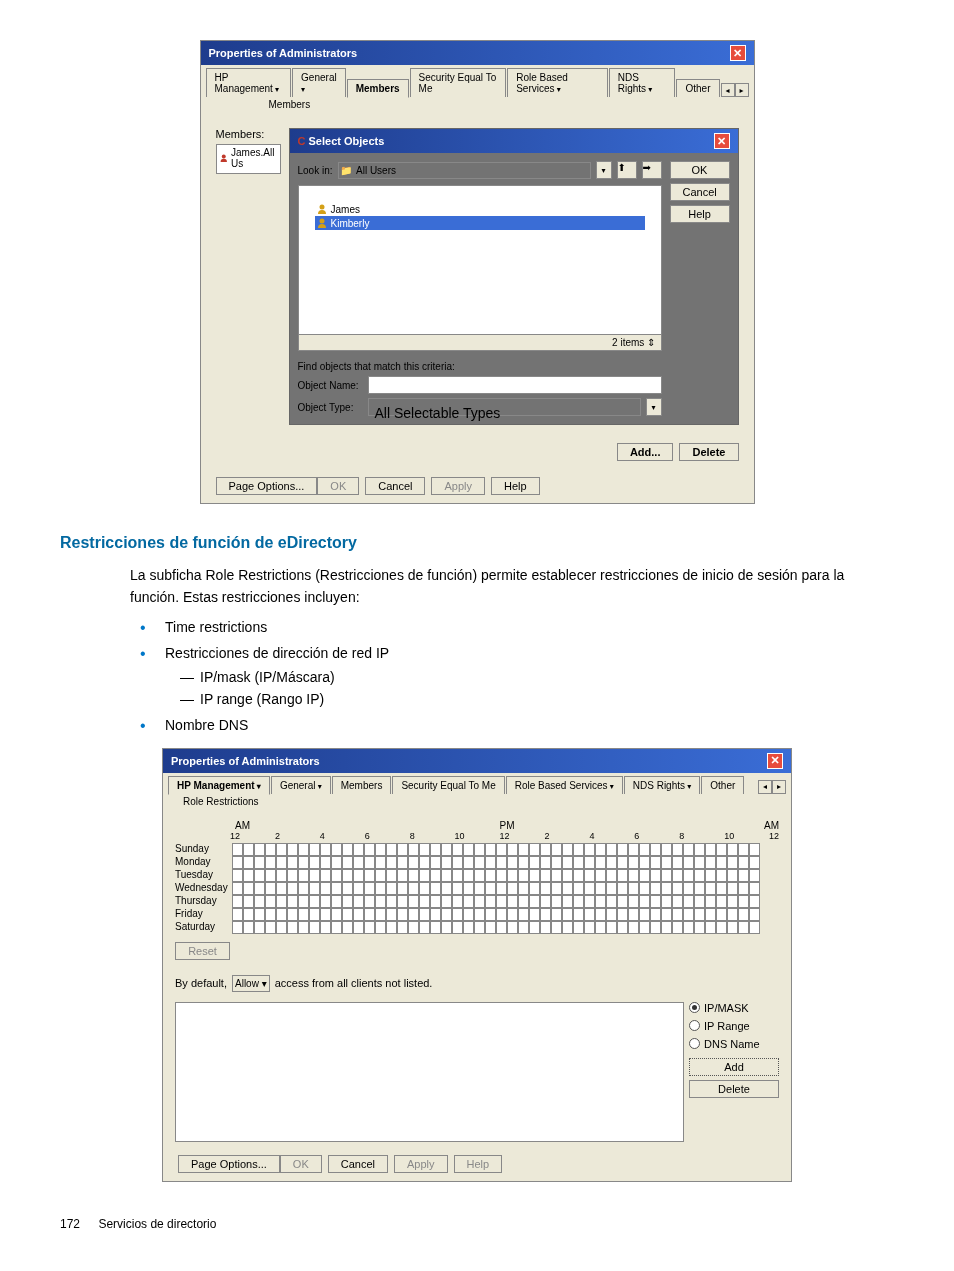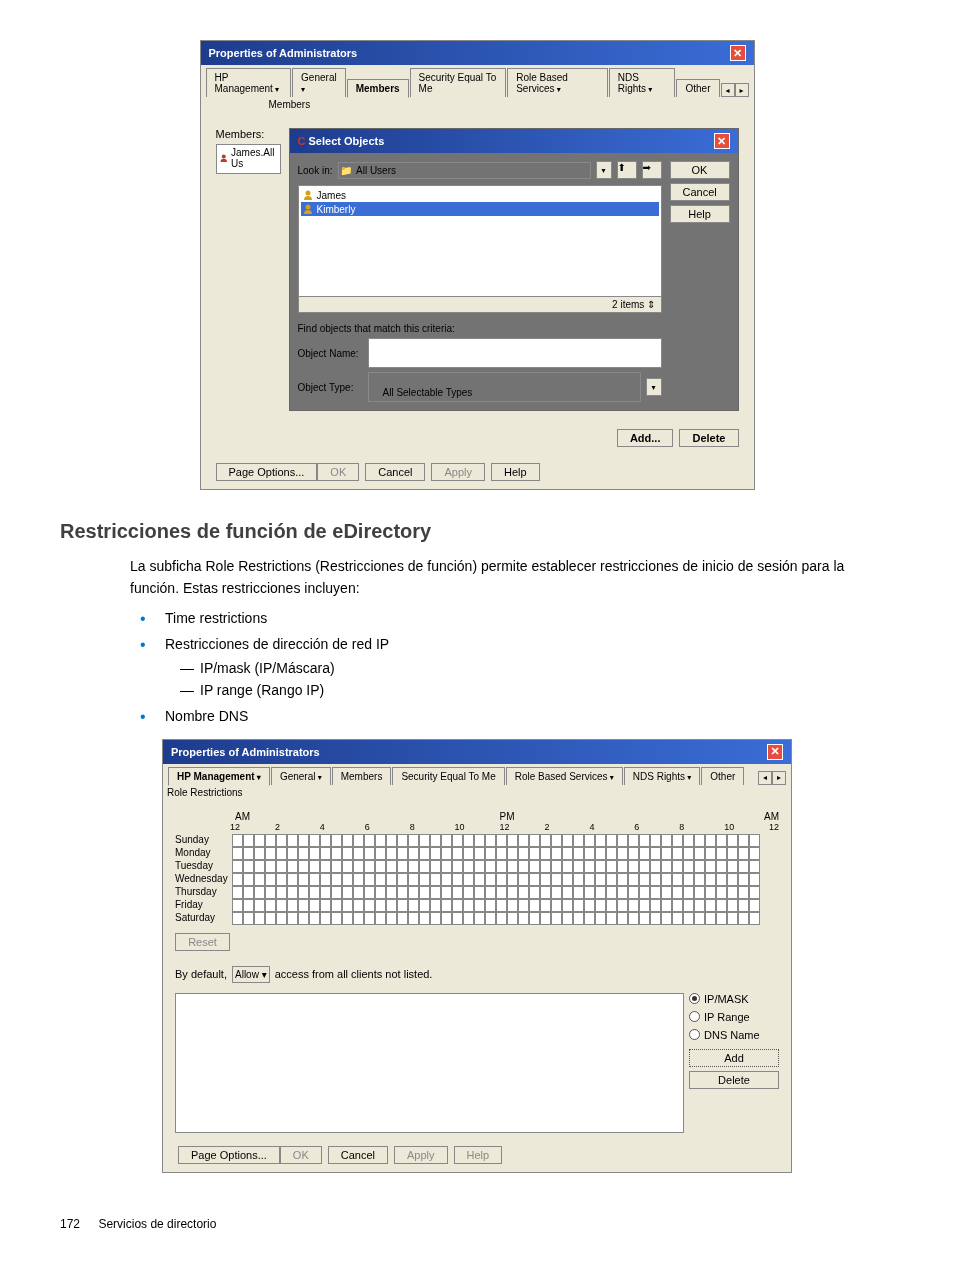--- a/index.html
+++ b/index.html
@@ -157,23 +157,23 @@
     .nav-btn {
       width: 20px;
       height: 18px;
       border: 1px solid #888;
       background: #ece9d8;
       font-size: 10px;
     }
     .obj-list {
       border: 1px solid #888;
       background: #fff;
-      height: 112px;
-      font-size: 10px;
-      padding: 2px;
+      height: 150px;
+      font-size: 10px;
+      padding: 16px;
     }
     .obj-item {
       display: flex;
       align-items: center;
       gap: 3px;
       padding: 1px;
     }
     .obj-item.selected {
       background: #3a6dd6;
       color: #fff;
@@ -192,22 +192,22 @@
     }
     .criteria-row {
       display: flex;
       align-items: center;
       gap: 5px;
       margin-top: 4px;
     }
     .criteria-input {
       flex: 1;
       border: 1px solid #888;
-      padding: 14px;
-      font-size: 10px;
+      padding: 6px;
+      font-size: 14px;
       height: 18px;
     }
     .btn {
       border: 1px solid #888;
       background: #ece9d8;
       padding: 2px 12px;
       font-size: 11px;
       cursor: pointer;
       text-align: center;
     }
@@ -221,22 +221,22 @@
     }
     .dialog-footer-left {
       padding: 8px 15px;
       display: flex;
       justify-content: flex-start;
     }
     .footer-right { display: flex; gap: 6px; }
     
     
     .section-heading {
-      color: #404040;
-      font-size: 20px;
+      color: #0369a1;
+      font-size: 16px;
       font-family: 'Segoe UI', Arial, sans-serif;
       margin: 4px 0 12px;
     }
     .body-text {
       font-size: 14px;
       line-height: 1.6;
       margin-left: 70px;
       margin-bottom: 10px;
     }
     .bullet-list {
@@ -274,21 +274,21 @@
     
     
     .dialog2 {
       width: 630px;
       margin: 15px auto 0;
       background: #ece9d8;
       border: 1px solid #888;
     }
     .role-restrictions-label {
       font-size: 10px;
-      padding: 2px 8px 8px 4px;
+      padding: 2px 8px 8px 20px;
     }
     .time-grid-section {
       padding: 5px 12px;
     }
     .time-header {
       display: flex;
       font-size: 10px;
       margin-left: 55px;
     }
     .ampm { flex: 1; text-align: left; padding-left: 5px; }

